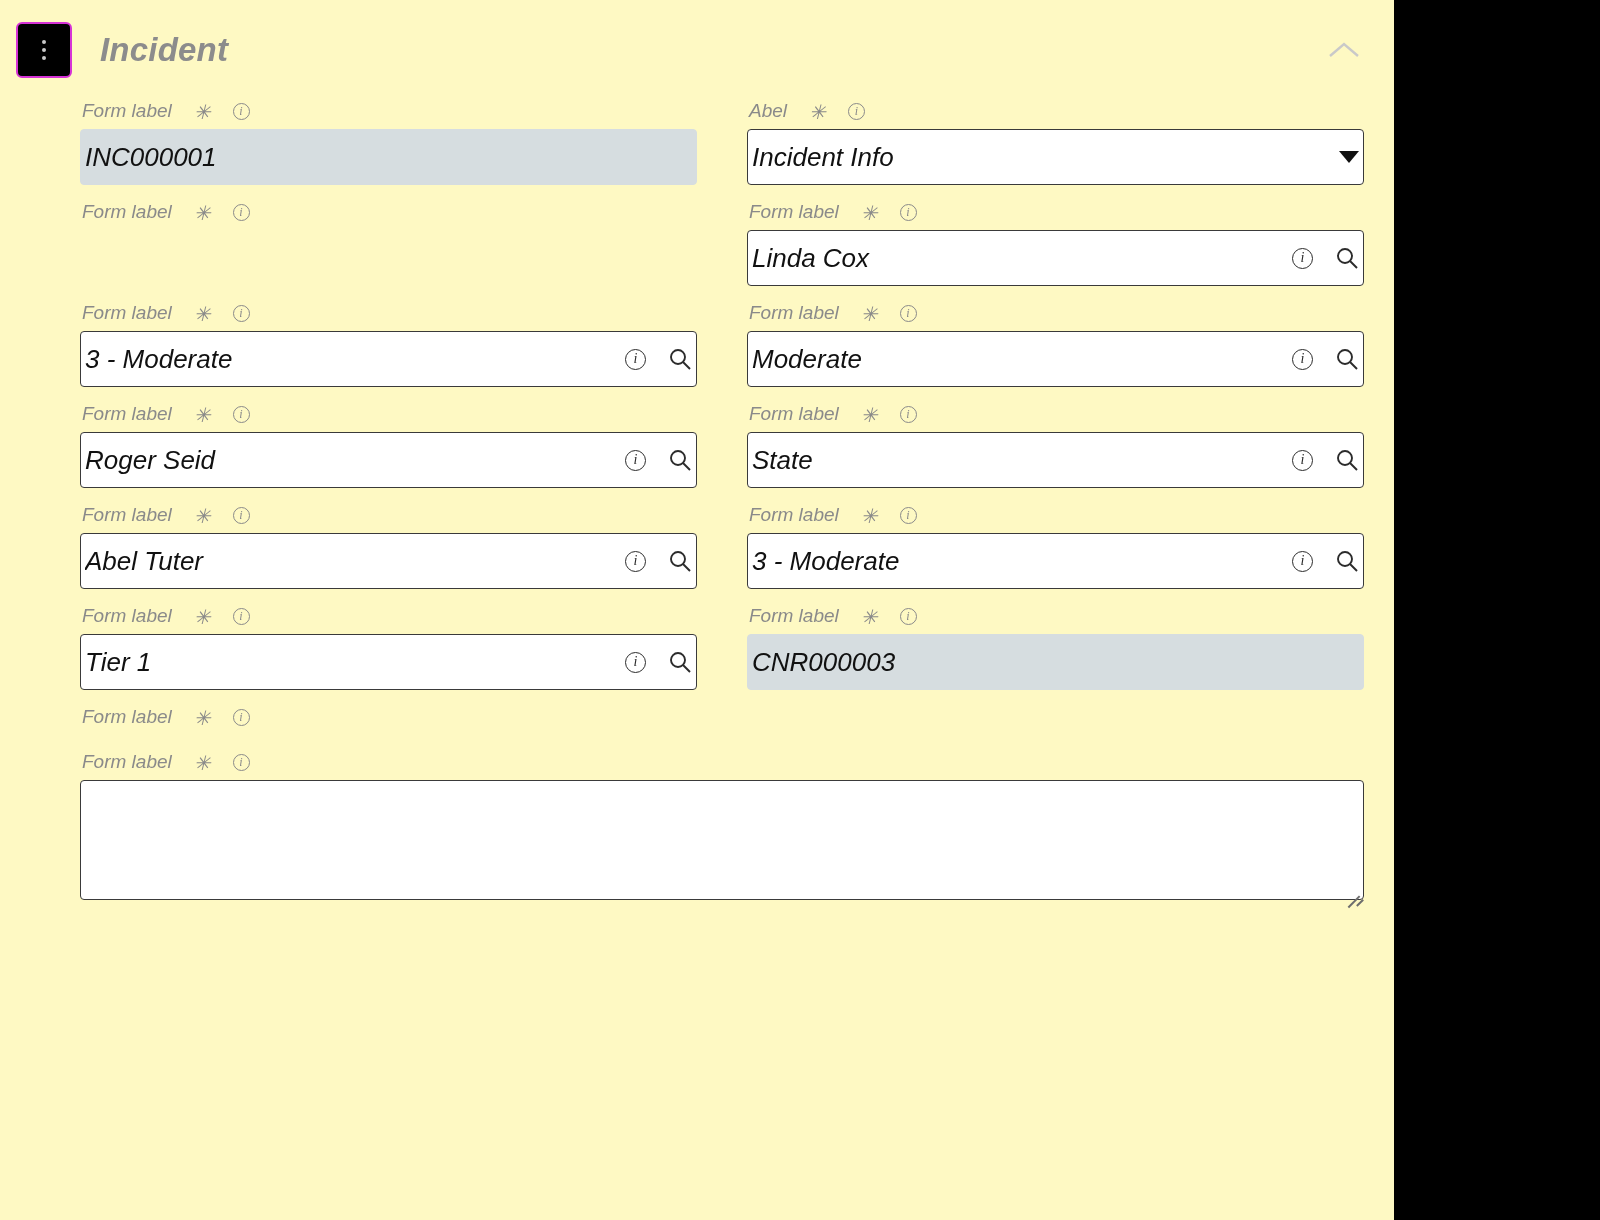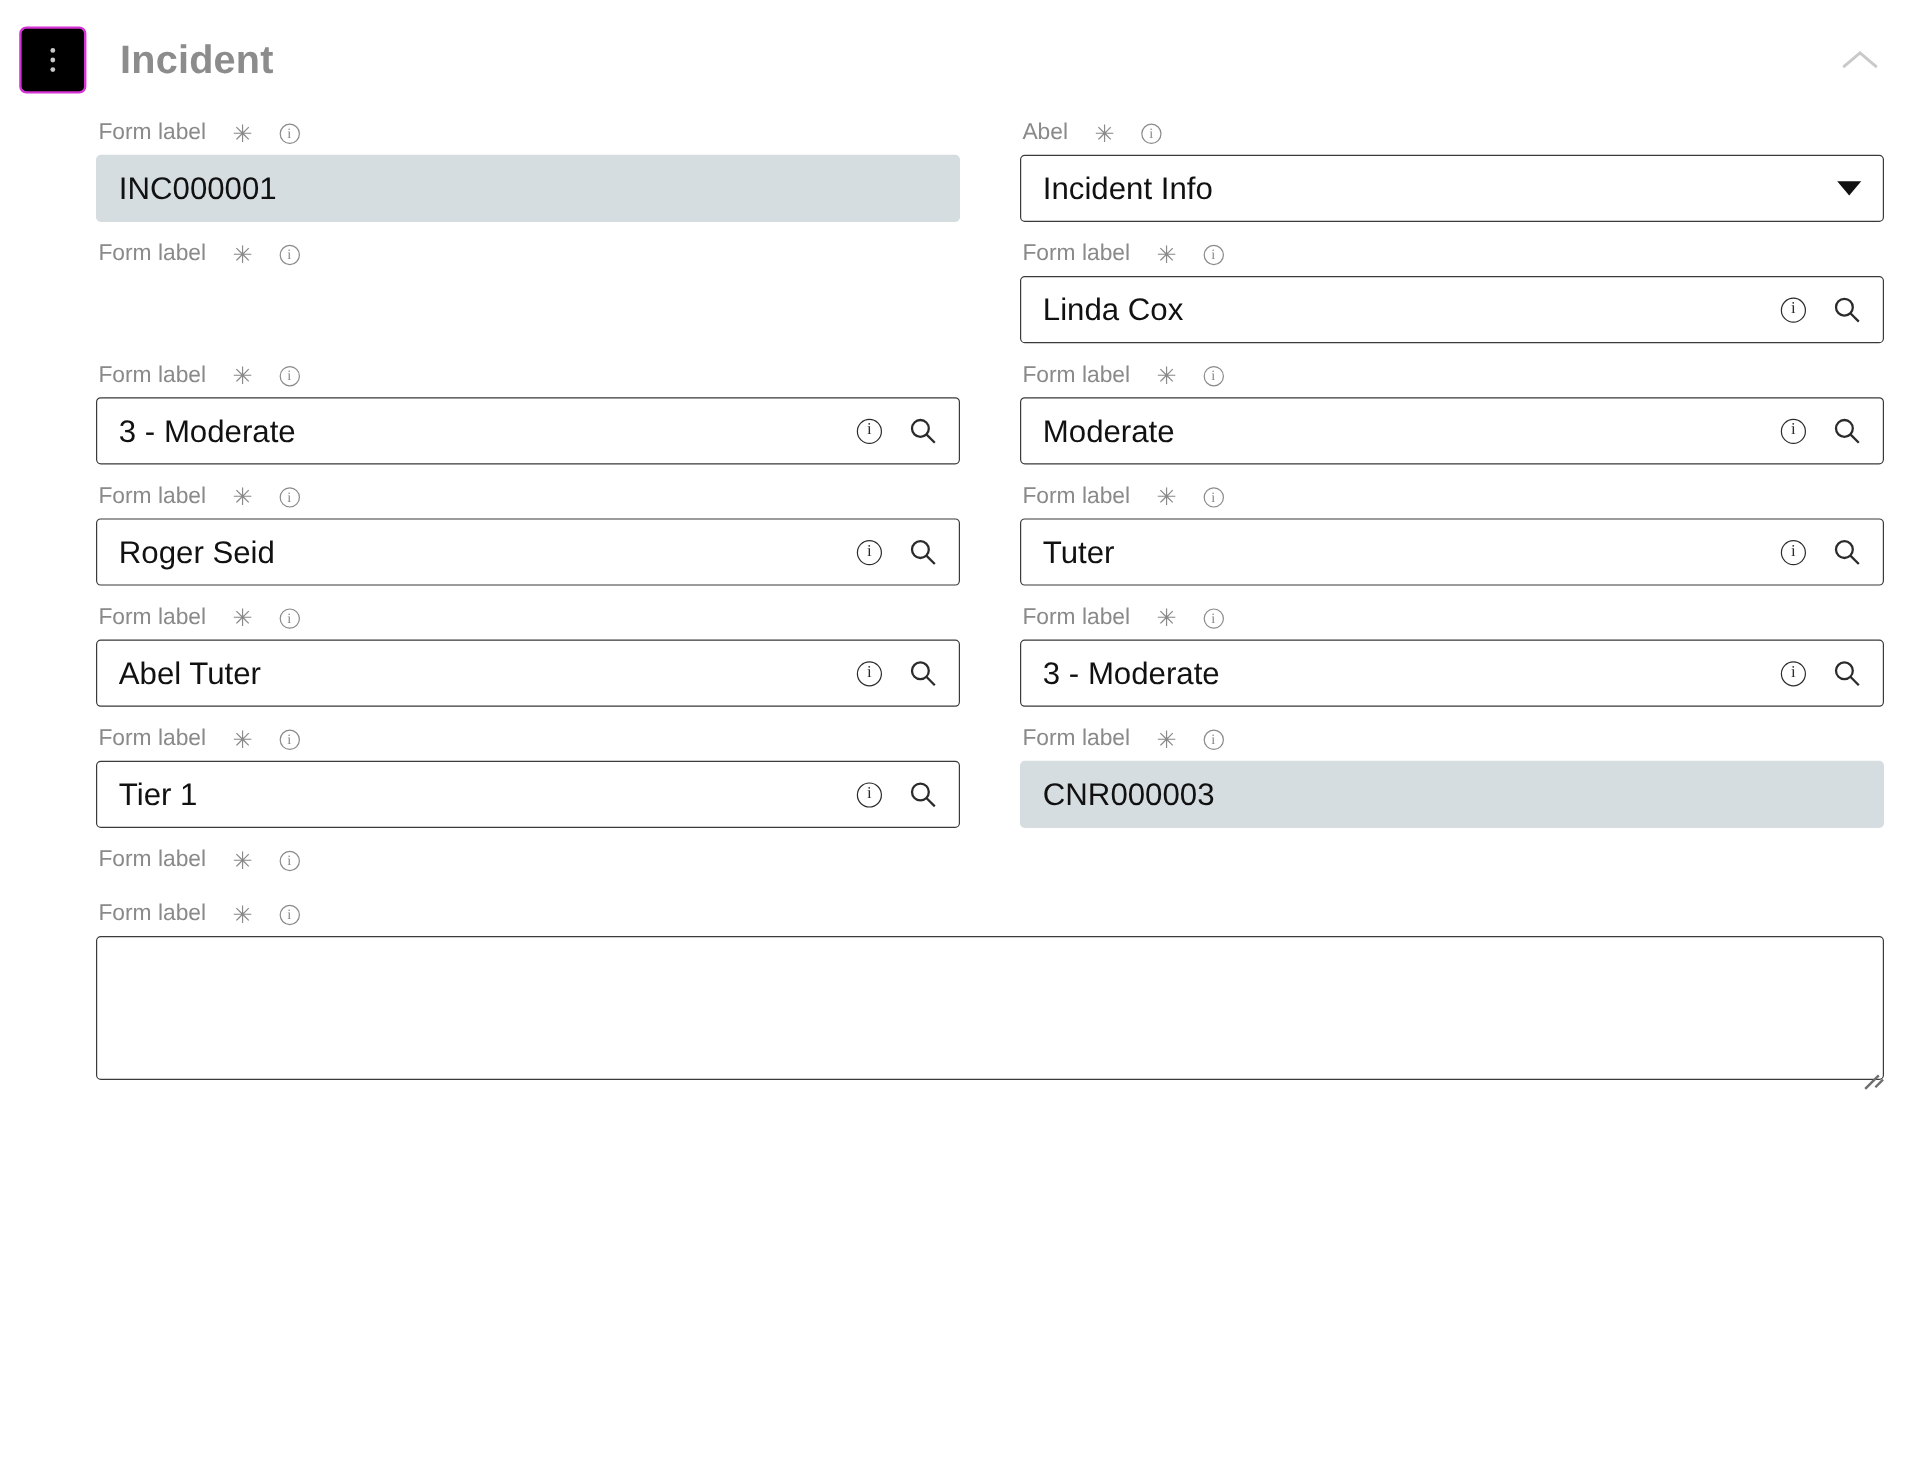--- a/index.html
+++ b/index.html
@@ -5,22 +5,23 @@
   * { box-sizing: border-box; }
   html, body {
     margin: 0; padding: 0;
     background: #000000;
     width: 1600px; height: 1220px;
     font-family: "Liberation Sans", sans-serif;
     overflow: hidden;
   }
   .page {
     position: relative;
-    width: 1600px; height: 1220px;
-    background: #ffffff;
+    width: 1394px; height: 1220px;
+    background: #fef9c3;
+    font-style: italic;
   }
 
   
   .header {
     position: relative;
     height: 100px;
     display: flex;
     align-items: center;
     padding: 0 30px 0 10px;
   }
@@ -97,21 +98,21 @@
   }
 
   .ctrl {
     position: relative;
     height: 56px;
     background: #ffffff;
     border: 1.5px solid #3a3a3a;
     border-radius: 4px;
     display: flex;
     align-items: center;
-    padding: 0 18px;
+    padding: 0 4px;
   }
   .ctrl.readonly {
     background: #d6dde0;
     border-color: #d6dde0;
   }
   .ctrl .val {
     color: #111111;
     font-size: 26px;
     line-height: 30px;
     flex: 1 1 auto;
@@ -296,21 +297,21 @@
         </div>
       </div>
 
       <div class="field">
         <div class="flabel">
           <span>Form label</span>
           <span class="req">✳</span>
           <span class="info-glyph">i</span>
         </div>
         <div class="ctrl">
-          <span class="val">Tuter</span>
+          <span class="val">State</span>
           <span class="adorn">
             <span class="icon-info">i</span>
             <span class="icon-search">
               <svg width="24" height="24" viewBox="0 0 24 24">
                   <circle cx="10" cy="10" r="7" fill="none" stroke="#2b2b2b" stroke-width="1.9"></circle>
                   <line x1="15" y1="15" x2="22" y2="22" stroke="#2b2b2b" stroke-width="1.9"></line>
                 </svg>
             </span>
           </span>
         </div>

